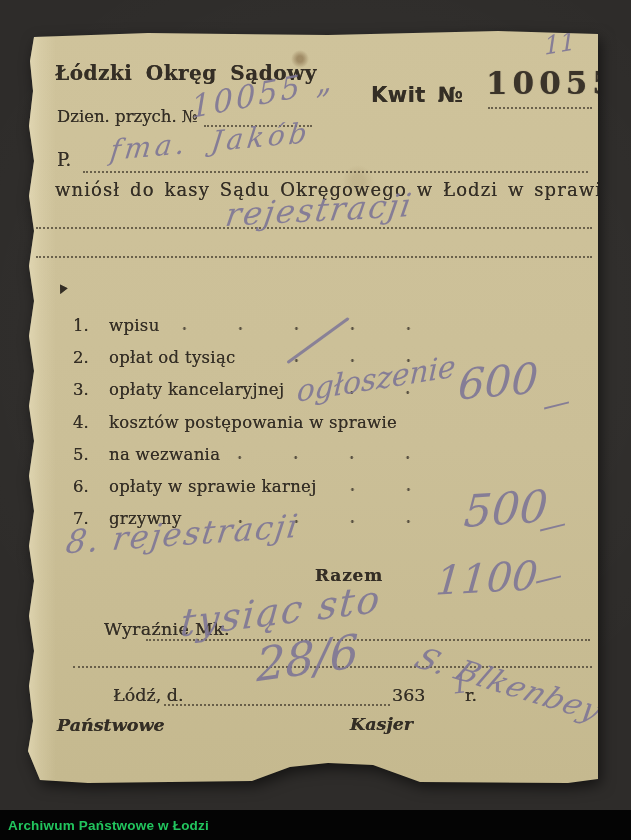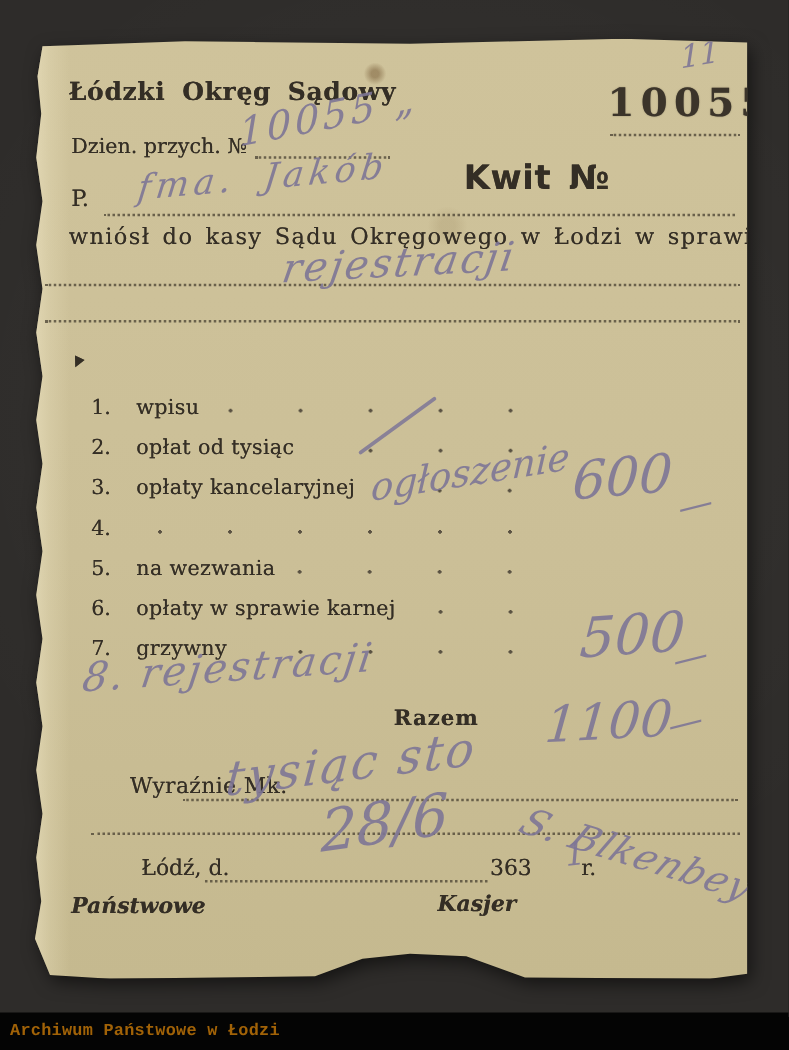--- a/index.html
+++ b/index.html
@@ -18,21 +18,21 @@
       570px 748px,540px 752px,392px 751px,345px 734px,300px 732px,262px 736px,224px 750px,
       60px 752px,12px 749px,0px 720px,5px 690px,1px 655px,6px 620px,1px 585px,6px 550px,
       1px 515px,6px 480px,1px 445px,6px 410px,1px 375px,6px 340px,1px 305px,6px 270px,
       1px 235px,6px 200px,1px 165px,6px 130px,1px 95px,5px 60px,2px 30px);}
   .print{position:absolute;color:#342e25;white-space:nowrap;z-index:2;text-shadow:0 0 .5px rgba(52,46,37,.8);}
   .hand{position:absolute;color:rgba(125,117,150,.9);white-space:nowrap;z-index:3;
     font-style:italic;font-family:"DejaVu Serif",serif;}
   .dotline{position:absolute;height:0;border-bottom:2px dotted rgba(72,64,50,.75);z-index:1;}
   .title{left:27px;top:30px;font-size:20px;font-weight:bold;letter-spacing:.5px;word-spacing:6px;}
   .journal{left:29px;top:76px;font-size:16.5px;}
-  .kwit{left:343px;top:52px;font-size:27px;font-weight:bold;font-family:"DejaVu Sans",sans-serif;letter-spacing:.5px;word-spacing:4px;margin-top:44px;}
+  .kwit{left:343px;top:52px;font-size:21px;font-weight:bold;font-family:"DejaVu Sans",sans-serif;letter-spacing:.5px;word-spacing:4px;}
   .stampno{left:458px;top:34px;font-size:31px;font-weight:600;letter-spacing:5px;color:#3b342a;text-shadow:0 0 1px rgba(59,52,42,.6);}
   .plabel{left:29px;top:118px;font-size:18px;}
   .paidline{left:27px;top:148px;font-size:18px;letter-spacing:1.1px;word-spacing:3px;}
   .row{position:absolute;left:45px;width:367px;display:flex;align-items:baseline;z-index:2;
     font-size:16.5px;color:#342e25;text-shadow:0 0 .5px rgba(52,46,37,.8);}
   .row .num{width:36px;flex:0 0 auto;}
   .row .lbl{flex:0 0 auto;white-space:nowrap;letter-spacing:.3px;}
   .leader{flex:1 1 auto;height:3px;align-self:flex-end;margin:0 4px 5px 14px;
     background-image:radial-gradient(circle,#4c4538 1.3px,transparent 1.6px);
     background-size:56px 3px;background-repeat:repeat-x;background-position:right bottom;opacity:.9;}
@@ -54,22 +54,22 @@
   .th-rule{position:absolute;left:0;right:0;top:27px;height:3px;background:#3e372c;}
   .col-div{position:absolute;left:78px;top:27px;bottom:0;width:1.5px;background:rgba(62,55,44,.85);}
   .trow{position:absolute;left:3px;right:3px;height:0;border-bottom:2px dotted rgba(72,64,50,.7);}
   .sum-rule{position:absolute;left:0;right:0;height:2px;background:#3e372c;}
   .bgap{position:absolute;width:5px;height:12px;background:#cbbf97;top:165px;z-index:2;}
   .bgap.l{left:-4px;} .bgap.r{right:-4px;}
   .stroke{position:absolute;left:252px;top:308px;width:76px;height:3px;border-radius:2px;
     background:rgba(125,117,150,.85);transform:rotate(-36deg);z-index:3;}
   .archive-bar{position:absolute;left:0;right:0;top:810px;height:30px;background:#040404;z-index:5;
     display:flex;align-items:center;}
-  .archive-bar span{font-family:Liberation Mono, monospace;font-weight:bold;font-size:13.5px;
-    color:#a16207;margin-left:8px;letter-spacing:.2px;}
+  .archive-bar span{font-family:Liberation Sans, sans-serif;font-weight:bold;font-size:13.5px;
+    color:#22c55e;margin-left:8px;letter-spacing:.2px;}
 </style>
 </head>
 <body>
 
 <div class="stage">
   <div class="paper-wrap">
     <div class="paper">
 
       <div class="print title">Łódzki Okręg Sądowy</div>
       <div class="print journal">Dzien. przych. №</div>
@@ -99,20 +99,21 @@
         <span class="lbl">opłat od tysiąc</span>
         <span class="leader"></span>
       </div>
       <div class="row" style="top:349px;">
         <span class="num">3.</span>
         <span class="lbl">opłaty kancelaryjnej</span>
         <span class="leader"></span>
       </div>
       <div class="row" style="top:382px;">
         <span class="num">4.</span>
+        <span class="lbl">kosztów postępowania w sprawie</span>
         <span class="leader"></span>
       </div>
       <div class="row" style="top:414px;">
         <span class="num">5.</span>
         <span class="lbl">na wezwania</span>
         <span class="leader"></span>
       </div>
       <div class="row" style="top:446px;">
         <span class="num">6.</span>
         <span class="lbl">opłaty w sprawie karnej</span>

